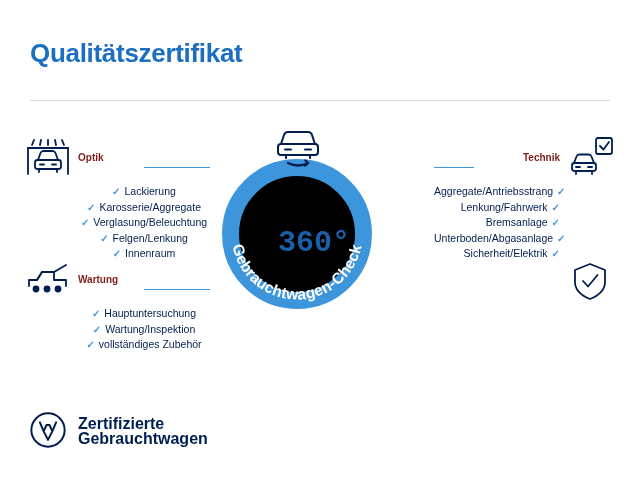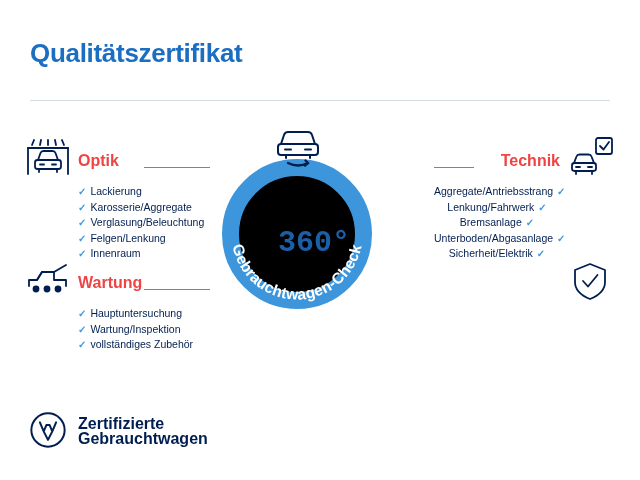--- a/index.html
+++ b/index.html
@@ -94,23 +94,23 @@
 
   
   .section {
     position: absolute;
   }
   .sec-head {
     position: relative;
     height: 22px;
   }
   .sec-title {
-    font-size: 16px;
-    font-weight: bold;
-    color: #ef4444;
+    font-size: 10px;
+    font-weight: bold;
+    color: #7f1d1d;
     position: absolute;
     top: 0;
   }
   .sec-line {
     position: absolute;
     height: 1px;
     background: #3d96dc;
     top: 15px;
   }
   .sec-list {
@@ -127,28 +127,28 @@
   }
   .chk {
     color: #3d96dc;
     font-size: 10px;
     font-weight: bold;
   }
 
   
   .sec-left .sec-title { left: 0; }
   .sec-left .sec-line { left: 66px; right: 0; }
-  .sec-left .sec-list li { text-align: left; padding-left: 0; }
+  .sec-left .sec-list li { text-align: center; padding-left: 0; }
   .sec-left .chk { margin-right: 4px; }
 
   
   .sec-right { text-align: right; }
   .sec-right .sec-title { right: 0; margin-left: 8px; }
   .sec-right .sec-line { left: 0; right: 86px; }
-  .sec-right .sec-list li { text-align: center; }
+  .sec-right .sec-list li { text-align: right; }
   .sec-right .chk { margin-left: 4px; }
 
   .sec-optik   { left: 78px;  top: 148px; width: 132px; }
   .sec-wartung { left: 78px;  top: 270px; width: 132px; }
   .sec-technik { left: 434px; top: 148px; width: 126px; }
   .sec-garantie{ left: 434px; top: 270px; width: 126px; }
 
   
   .icon {
     position: absolute;

